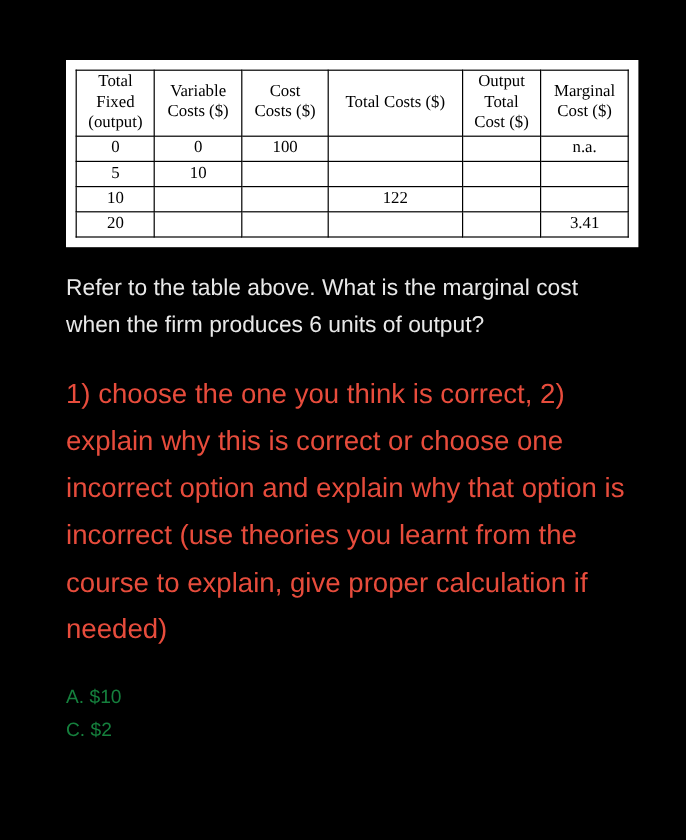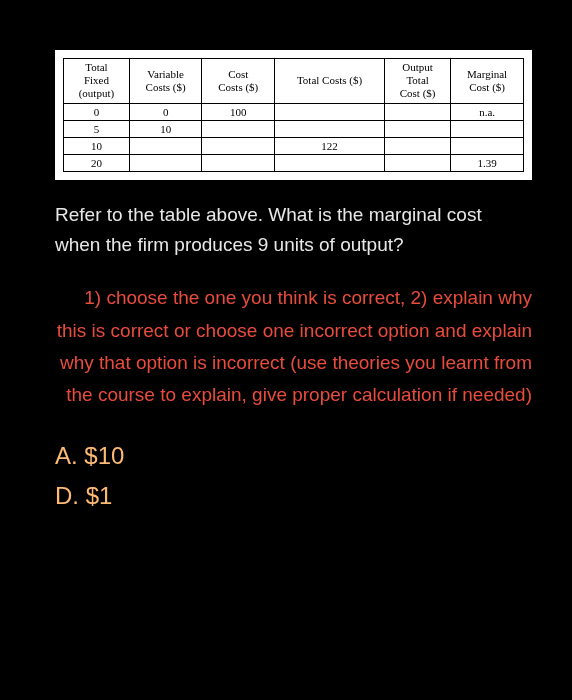--- a/index.html
+++ b/index.html
@@ -16,49 +16,48 @@
     }
     .table-container {
       background: #fff;
       padding: 8px;
       margin-bottom: 20px;
     }
     table {
       border-collapse: collapse;
       width: 100%;
       font-family: 'Times New Roman', serif;
-      font-size: 11px;
+      font-size: 14px;
       color: #000;
     }
     th, td {
       border: 1px solid #000;
       padding: 2px 4px;
       text-align: center;
       vertical-align: middle;
     }
     th {
       font-weight: normal;
       line-height: 1.2;
     }
     .question {
       color: #e8e8e8;
       font-size: 19px;
       line-height: 1.6;
       margin-bottom: 22px;
     }
     .instructions {
       color: #e74c3c;
-      font-size: 19px;
+      font-size: 23px;
       line-height: 1.7;
       margin-bottom: 25px;
-      text-align: right;
     }
     .options {
-      color: #fdba74;
-      font-size: 24px;
+      color: #15803d;
+      font-size: 16px;
       line-height: 1.6;
     }
     .option {
       margin-bottom: 2px;
     }
     .na {
     }
   </style>
 </head>
 <body>
@@ -118,26 +117,26 @@
         <td>122</td>
         <td></td>
         <td></td>
       </tr>
       <tr>
         <td>20</td>
         <td></td>
         <td></td>
         <td></td>
         <td></td>
-        <td>1.39</td>
+        <td>3.41</td>
       </tr>
     </tbody>
   </table>
 </div>
 
-<div class="question">Refer to the table above. What is the marginal cost when the firm produces 9 units of output?</div>
+<div class="question">Refer to the table above. What is the marginal cost when the firm produces 6 units of output?</div>
 
 <div class="instructions">1) choose the one you think is correct, 2) explain why this is correct or choose one incorrect option and explain why that option is incorrect (use theories you learnt from the course to explain, give proper calculation if needed)</div>
 
 <div class="options">
   <div class="option">A.  $10</div>
-  <div class="option">D.  $1</div>
+  <div class="option">C.  $2</div>
 </div>
 
 </body></html>

